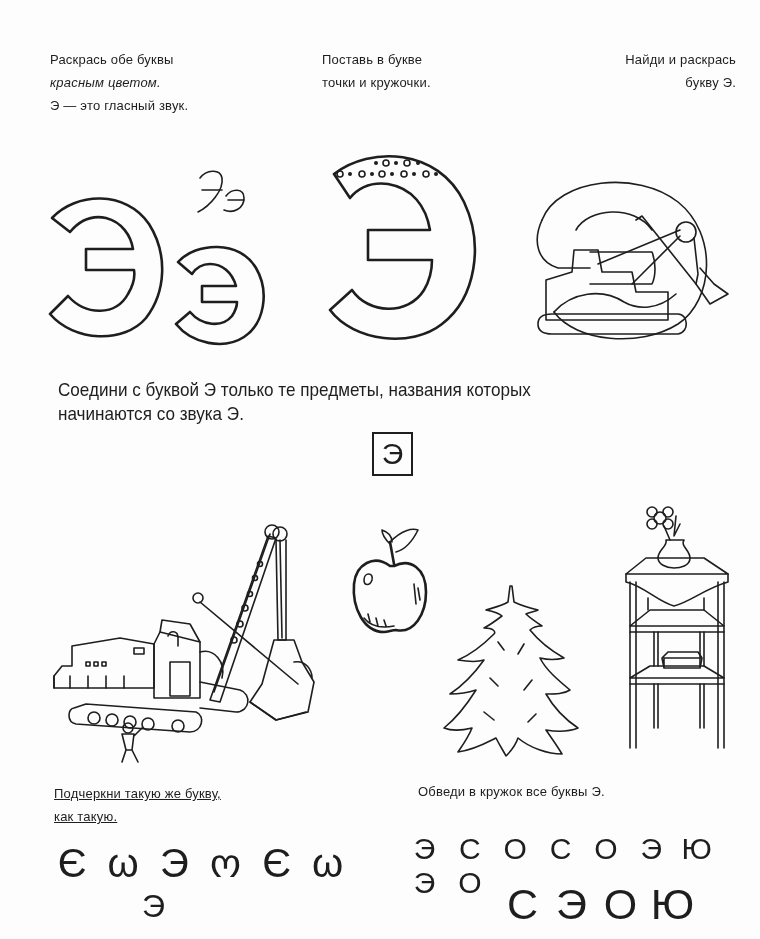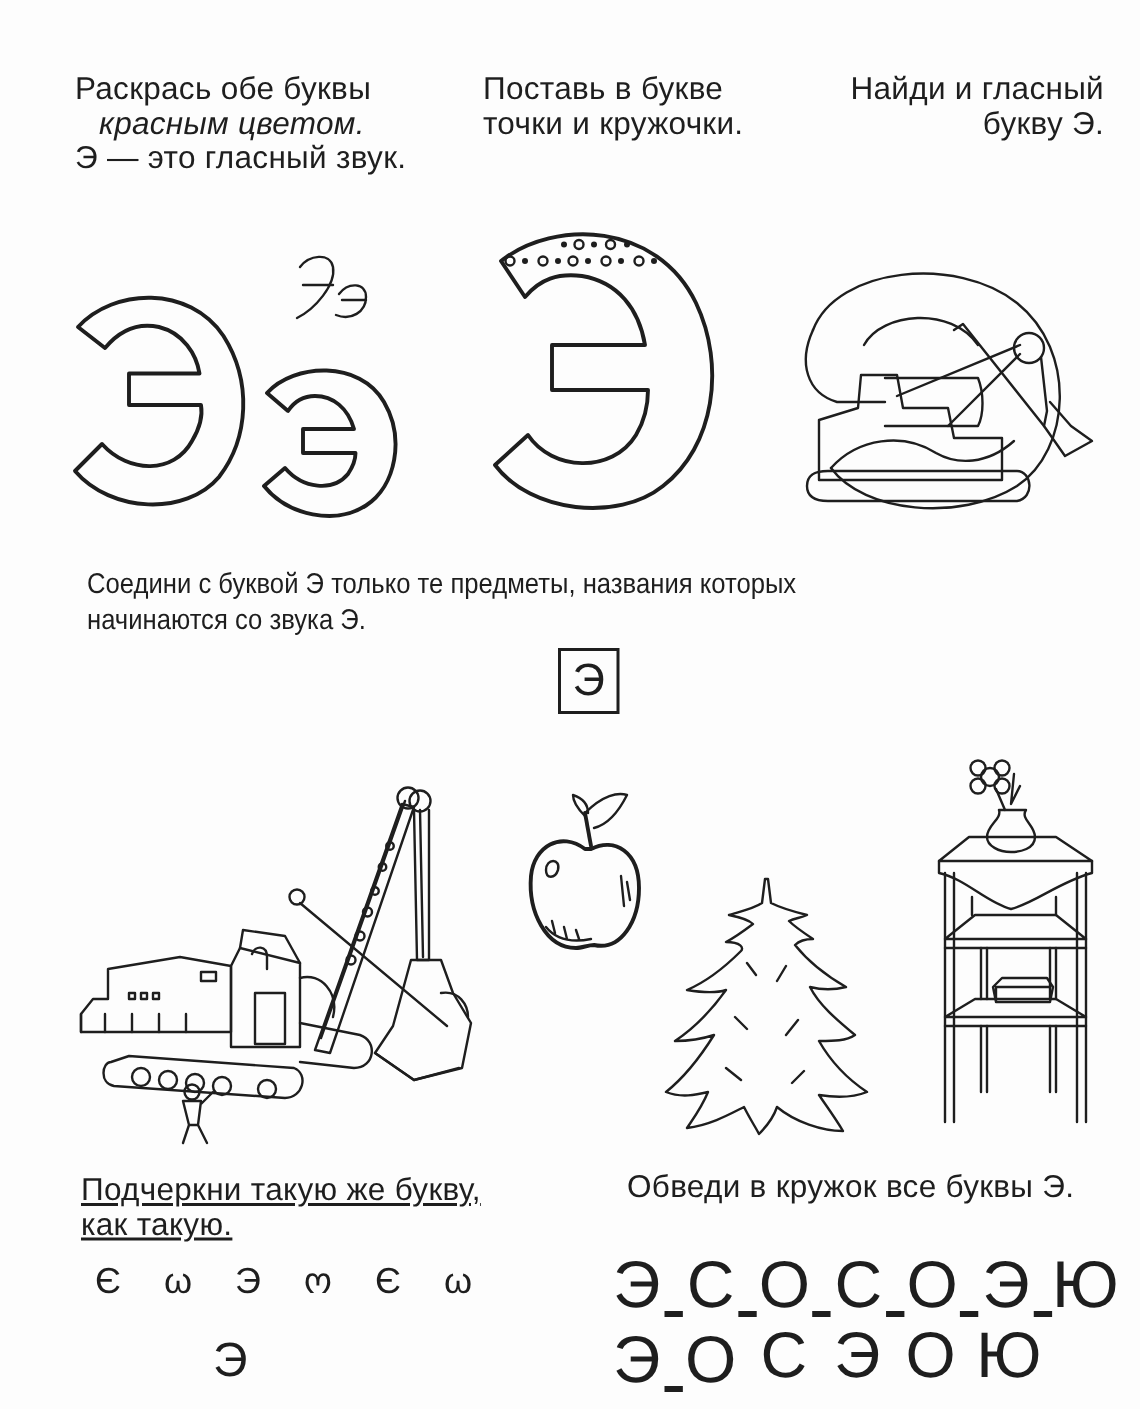--- a/index.html
+++ b/index.html
@@ -2,24 +2,24 @@
 <html><head>
   <meta charset="utf-8">
   <style>
     html, body { margin: 0; padding: 0; }
     body {
       width: 760px; height: 939px; overflow: hidden;
       background: #fdfdfd; position: relative;
       font-family: "Liberation Sans", sans-serif; color: #1e1e1e;
     }
     .abs { position: absolute; }
-    .instr { font-size: 21px; line-height: 23px; letter-spacing: 0.2px; }
+    .instr { font-size: 13px; line-height: 23px; letter-spacing: 0.2px; }
     .instr-narrow { font-size: 19px; line-height: 24px; transform: scaleX(0.9); transform-origin: left top; }
     .right { text-align: right; }
-    .italic { font-style: italic; margin-left: 16px; }
+    .italic { font-style: italic; }
     .boxed-letter {
       border: 2px solid #1e1e1e; width: 37px; height: 40px;
       font-size: 30px; line-height: 40px; text-align: center;
     }
     .letter-row { font-size: 34px; font-weight: normal; letter-spacing: 0; }
     .letter-row span { display: inline-block; text-align: center; }
     svg { overflow: visible; }
     .stroke { fill: none; stroke: #1e1e1e; stroke-width: 2.6; stroke-linejoin: round; stroke-linecap: round; }
     .thin { fill: none; stroke: #1e1e1e; stroke-width: 1.6; stroke-linejoin: round; stroke-linecap: round; }
     .fill-w { fill: #fdfdfd; }
@@ -74,21 +74,21 @@
     <circle cx="110" cy="22" r="2" fill="#1e1e1e"></circle>
     <circle cx="50" cy="11" r="2" fill="#1e1e1e"></circle>
     <circle cx="60" cy="11" r="3" class="thin"></circle>
     <circle cx="70" cy="11" r="2" fill="#1e1e1e"></circle>
     <circle cx="81" cy="11" r="3" class="thin"></circle>
     <circle cx="92" cy="11" r="2" fill="#1e1e1e"></circle>
   </g>
 </svg>
 
 <div class="abs instr right" style="left:540px; top:48px; width:196px;">
-  <div>Найди и гласный</div>
+  <div>Найди и раскрась</div>
   <div>букву Э.</div>
 </div>
 
 <svg class="abs" style="left:528px; top:172px;" width="210" height="170" viewBox="0 0 210 170">
 
   <path class="thin" d="M14,48 C30,6 110,-2 150,30 C190,62 186,128 150,152 C112,176 48,170 26,140"></path>
   <path class="thin" d="M14,48 C4,70 10,90 30,96 L62,96"></path>
   <path class="thin" d="M48,58 C60,36 106,32 124,58"></path>
   <path class="thin" d="M62,80 L124,80 C128,90 128,104 124,112 L62,112"></path>
   <path class="thin" d="M26,140 C44,120 74,116 96,130 C110,138 130,138 148,122"></path>
@@ -201,35 +201,35 @@
   <path class="thin" d="M30,182 L30,226 M34,182 L34,226 M76,182 L76,226 M80,182 L80,226"></path>
 
   <path class="thin" d="M38,156 L44,150 L74,150 L78,156 L76,166 L40,166 Z M40,166 L40,156 L76,156"></path>
 </svg>
 
 <div class="abs instr" style="left:54px; top:782px;text-decoration:underline;">
   <div>Подчеркни такую же букву,</div>
   <div>как такую.</div>
 </div>
 
-<div class="abs letter-row" style="left:52px; top:840px; font-size:24px;">
+<div class="abs letter-row" style="left:52px; top:840px; font-size:40px;">
   <span style="width:40px">Є</span>
   <span style="width:40px">ω</span>
   <span style="width:40px">Э</span>
   <span style="width:40px">ო</span>
   <span style="width:40px">Є</span>
   <span style="width:40px">ω</span>
 </div>
 <div class="abs letter-row" style="left:142px; top:888px; font-size:32px;">Э</div>
 
 <div class="abs instr" style="left:418px; top:780px;">
   <div>Обведи в кружок все буквы Э.</div>
 </div>
 
-<div class="abs letter-row" style="left:406px; top:832px; font-size:44px;text-decoration:underline;">
+<div class="abs letter-row" style="left:406px; top:832px; font-size:30px;">
   <span style="width:37px">Э</span>
   <span style="width:37px">С</span>
   <span style="width:37px">О</span>
   <span style="width:37px">С</span>
   <span style="width:37px">О</span>
   <span style="width:37px">Э</span>
   <span style="width:37px">Ю</span>
   <span style="width:37px">Э</span>
   <span style="width:37px">О</span>
 </div>

